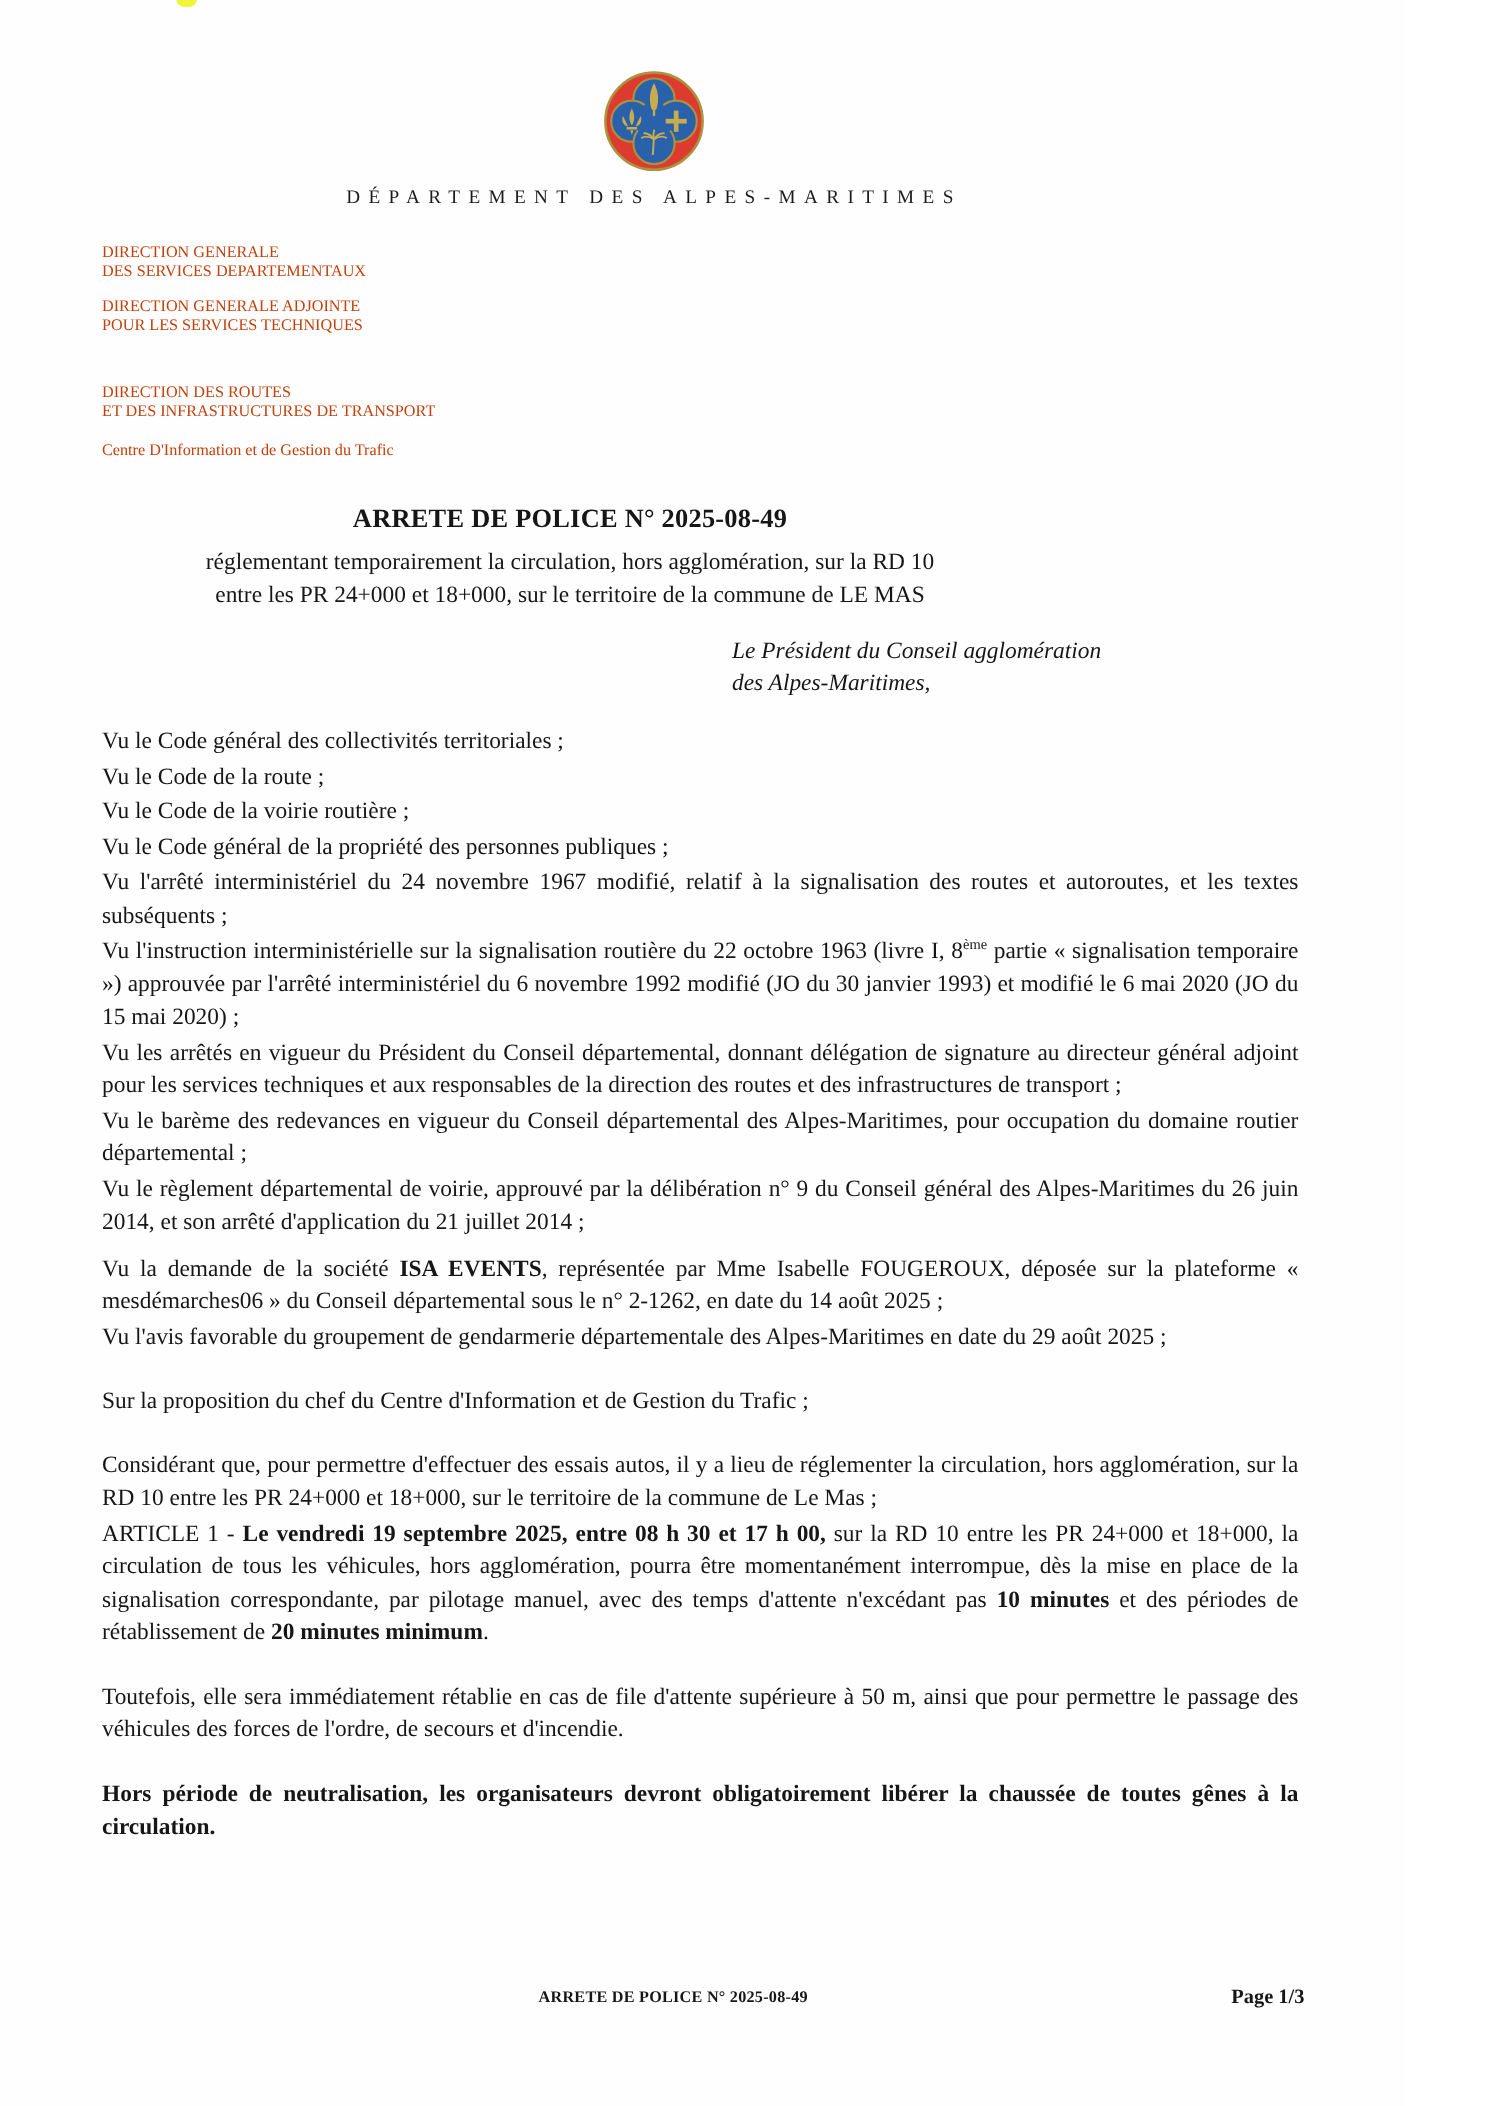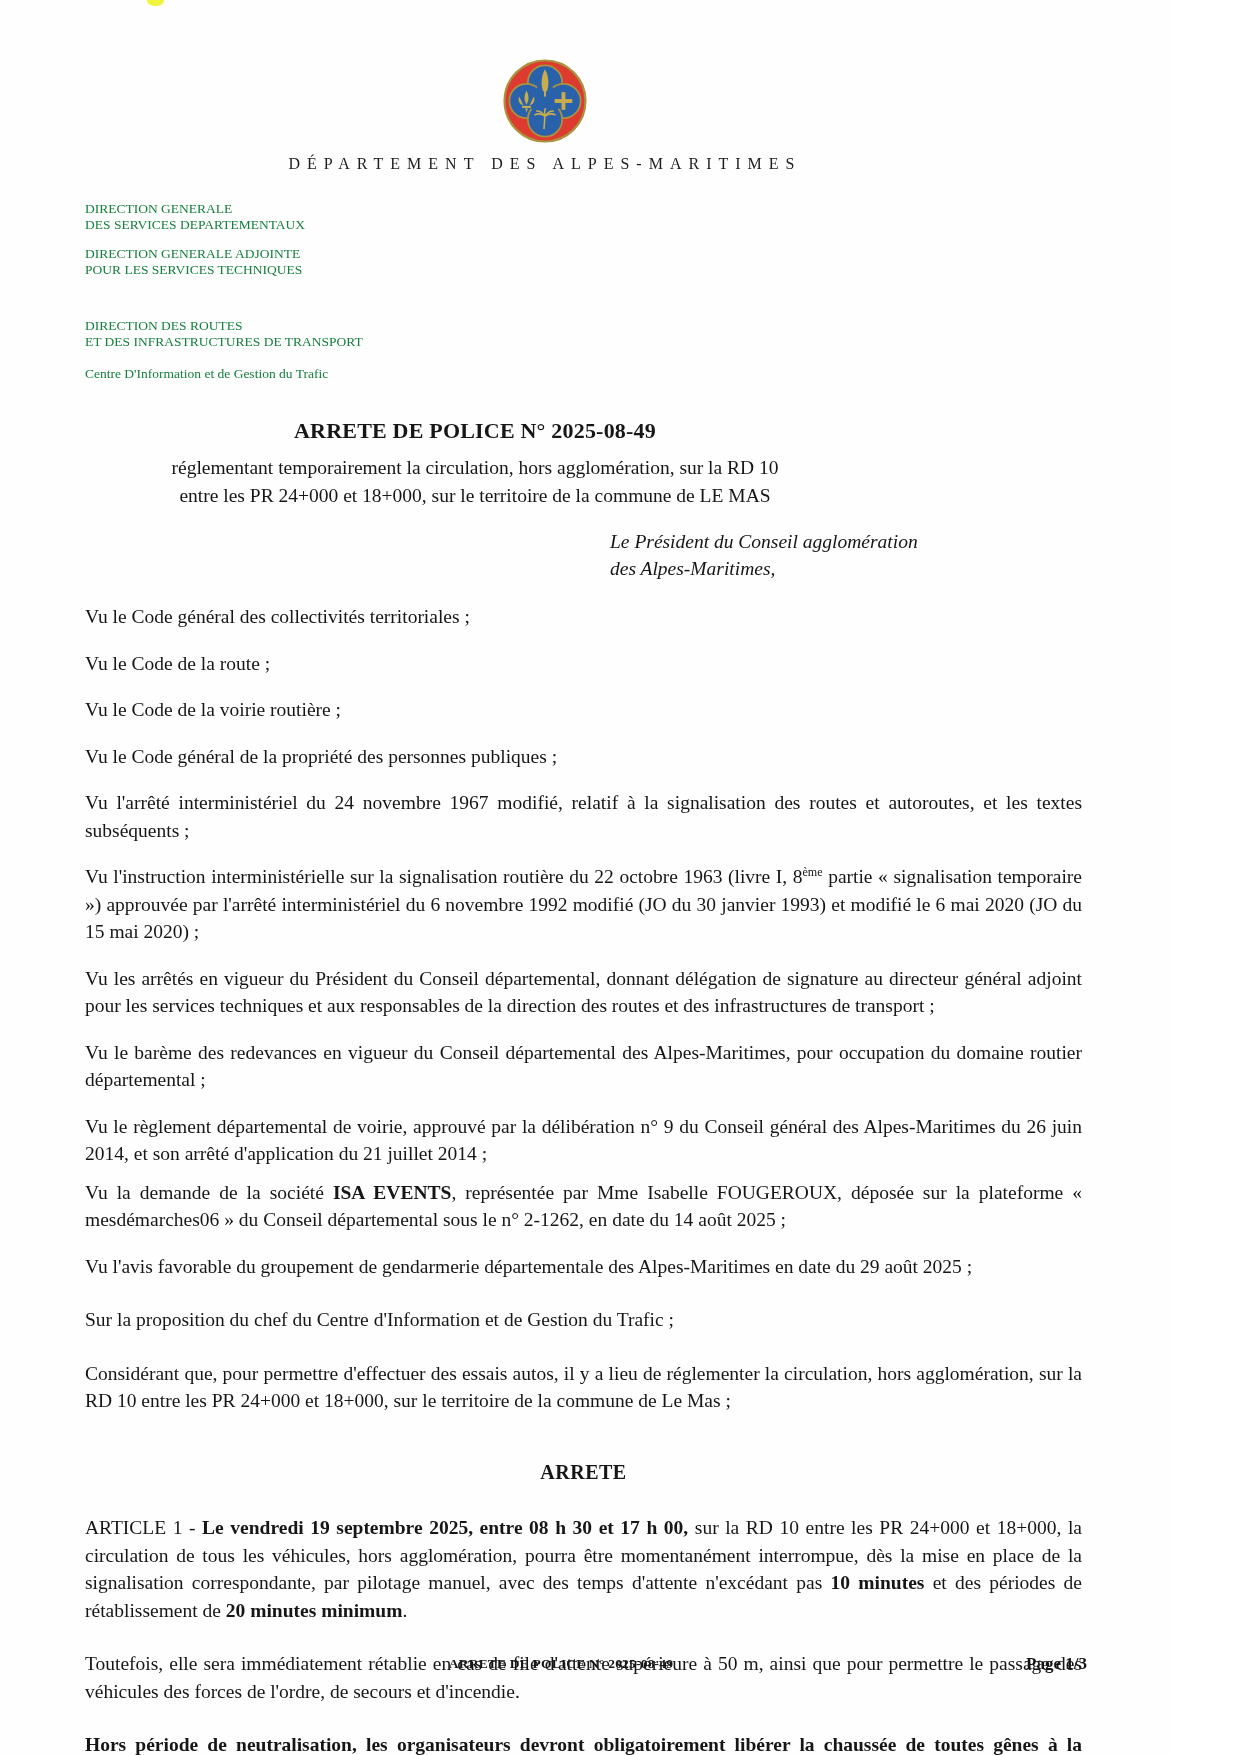--- a/index.html
+++ b/index.html
@@ -18,41 +18,41 @@
   
   .doc-header{width:1090px;text-align:center;padding-top:56px;}
   .logo{width:88px;height:90px;display:inline-block;}
   .dept-name{
     margin-top:5px;font-size:16px;letter-spacing:7px;
     font-weight:500;color:#1d1d1d;white-space:nowrap;
   }
   
   .letterhead{
     margin:28px 0 0 85px;
-    font-size:13.5px;line-height:16px;color:#15803d;
+    font-size:13.5px;line-height:16px;color:#c2410c;
   }
   .lh-b1{margin-bottom:13px;}
   .lh-b2{margin-bottom:40px;}
   .lh-b3{margin-bottom:16px;}
   
   .title-block{width:950px;text-align:center;}
   .doc-title{font-size:22px;margin:36px 0 10px;font-weight:700;letter-spacing:.2px;}
   .subtitle{font-size:19.5px;line-height:28px;}
   
   .salutation{
     margin:18px 0 0 610px;
     font-style:italic;font-size:19.5px;line-height:27px;
   }
   
   .doc-body{
     margin:21px 90px 0 85px;
     font-size:19.5px;line-height:27.5px;
   }
   .para{margin:0;}
-  .para + .para{margin-top:19px;}
+  .para + .para{margin-top:2px;}
   .para.mt-sm{margin-top:11px;}
   .para.mt-md{margin-top:26px;}
   .just{text-align:justify;}
   .arrete-heading{
     font-size:20px;text-align:center;font-weight:700;
     margin:44px 0 28px;letter-spacing:.5px;
   }
   sup{font-size:.62em;line-height:0;}
   
   .doc-footer{
@@ -147,21 +147,20 @@
     <p class="para just"><span>Vu l'instruction interministérielle sur la signalisation routière du 22 octobre 1963 (livre I, 8</span><sup>ème</sup><span> partie « signalisation temporaire ») approuvée par l'arrêté interministériel du 6 novembre 1992 modifié (JO du 30 janvier 1993) et modifié le 6 mai 2020 (JO du 15 mai 2020) ;</span></p>
     <p class="para just"><span>Vu les arrêtés en vigueur du Président du Conseil départemental, donnant délégation de signature au directeur général adjoint pour les services techniques et aux responsables de la direction des routes et des infrastructures de transport ;</span></p>
     <p class="para just"><span>Vu le barème des redevances en vigueur du Conseil départemental des Alpes-Maritimes, pour occupation du domaine routier départemental ;</span></p>
     <p class="para just"><span>Vu le règlement départemental de voirie, approuvé par la délibération n° 9 du Conseil général des Alpes-Maritimes du 26 juin 2014, et son arrêté d'application du 21 juillet 2014 ;</span></p>
     <p class="para mt-sm just"><span>Vu la demande de la société </span><span style="font-weight: 700;">ISA EVENTS</span><span>, représentée par Mme Isabelle FOUGEROUX, déposée sur la plateforme « mesdémarches06 » du Conseil départemental sous le n° 2-1262, en date du 14 août 2025 ;</span></p>
     <p class="para just"><span>Vu l'avis favorable du groupement de gendarmerie départementale des Alpes-Maritimes en date du 29 août 2025 ;</span></p>
 
     <p class="para mt-md"><span>Sur la proposition du chef du Centre d'Information et de Gestion du Trafic ;</span></p>
     <p class="para mt-md just"><span>Considérant que, pour permettre d'effectuer des essais autos, il y a lieu de réglementer la circulation, hors agglomération, sur la RD 10 entre les PR 24+000 et 18+000, sur le territoire de la commune de Le Mas ;</span></p>
 
-    <h2 class="arrete-heading">ARRETE</h2>
 
     <p class="para just"><span>ARTICLE 1 - </span><span style="font-weight: 700;">Le vendredi 19 septembre 2025, entre 08 h 30 et 17 h 00,</span><span> sur la RD 10 entre les PR 24+000 et 18+000, la circulation de tous les véhicules, hors agglomération, pourra être momentanément interrompue, dès la mise en place de la signalisation correspondante, par pilotage manuel, avec des temps d'attente n'excédant pas </span><span style="font-weight: 700;">10 minutes</span><span> et des périodes de rétablissement de </span><span style="font-weight: 700;">20 minutes minimum</span><span>.</span></p>
     <p class="para mt-md just"><span>Toutefois, elle sera immédiatement rétablie en cas de file d'attente supérieure à 50 m, ainsi que pour permettre le passage des véhicules des forces de l'ordre, de secours et d'incendie.</span></p>
     <p class="para mt-md just"><span style="font-weight: 700; margin-top: 16px;">Hors période de neutralisation, les organisateurs devront obligatoirement libérer la chaussée de toutes gênes à la circulation.</span></p>
   </section>
 
   <footer class="doc-footer">
     <span class="footer-ref">ARRETE DE POLICE N° 2025-08-49</span>
     <span class="footer-page">Page 1/3</span>
   </footer>

